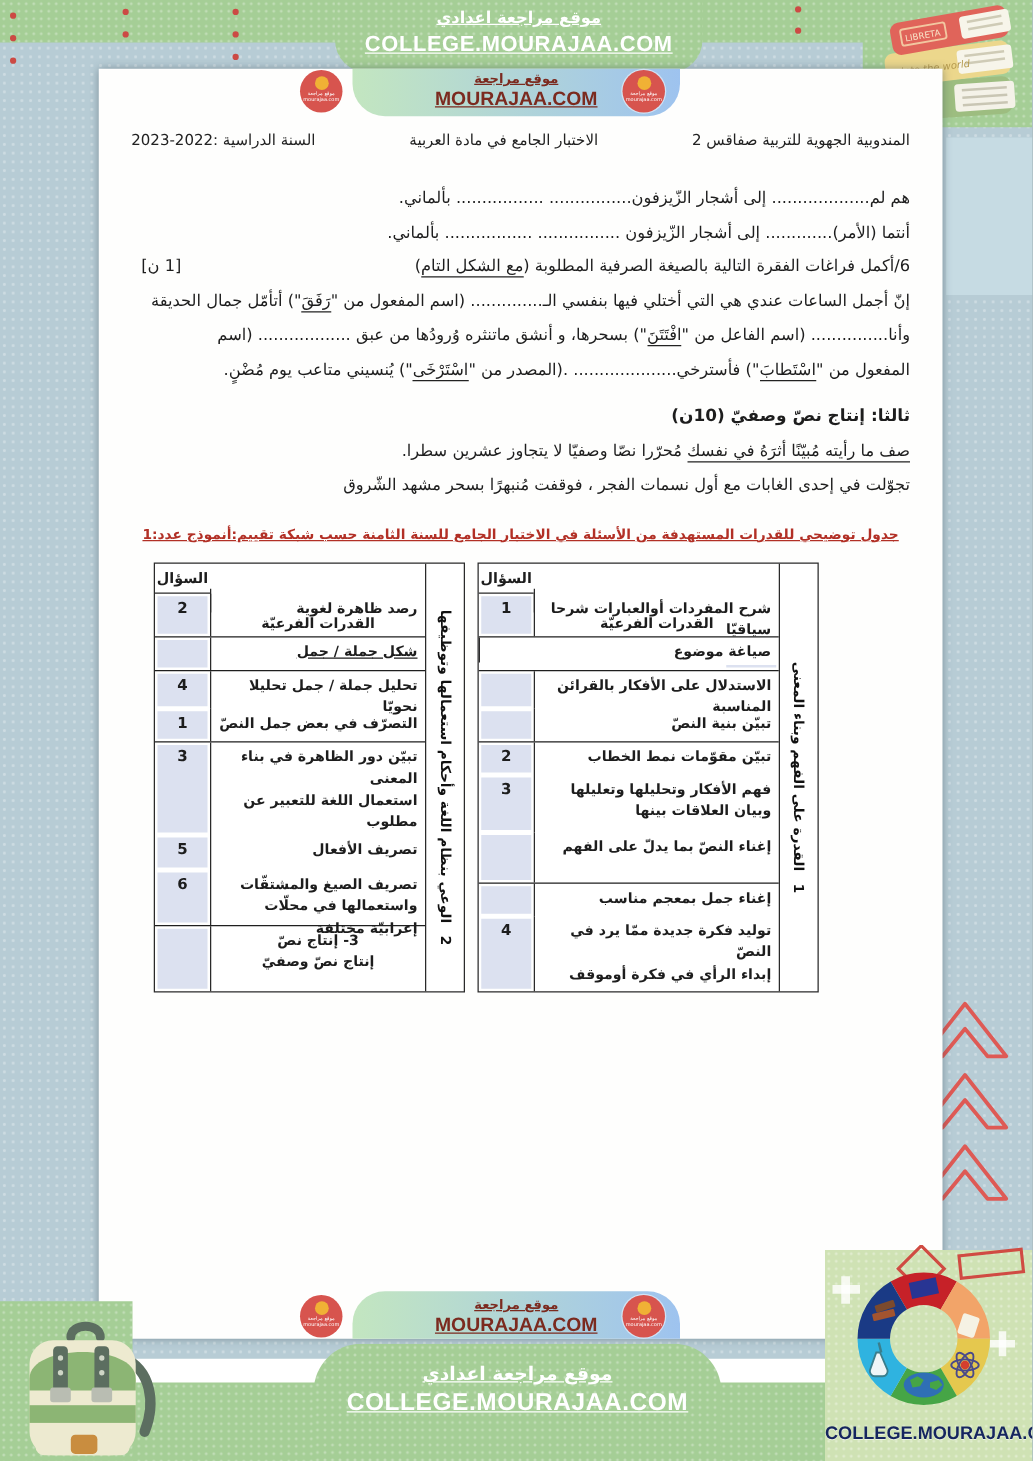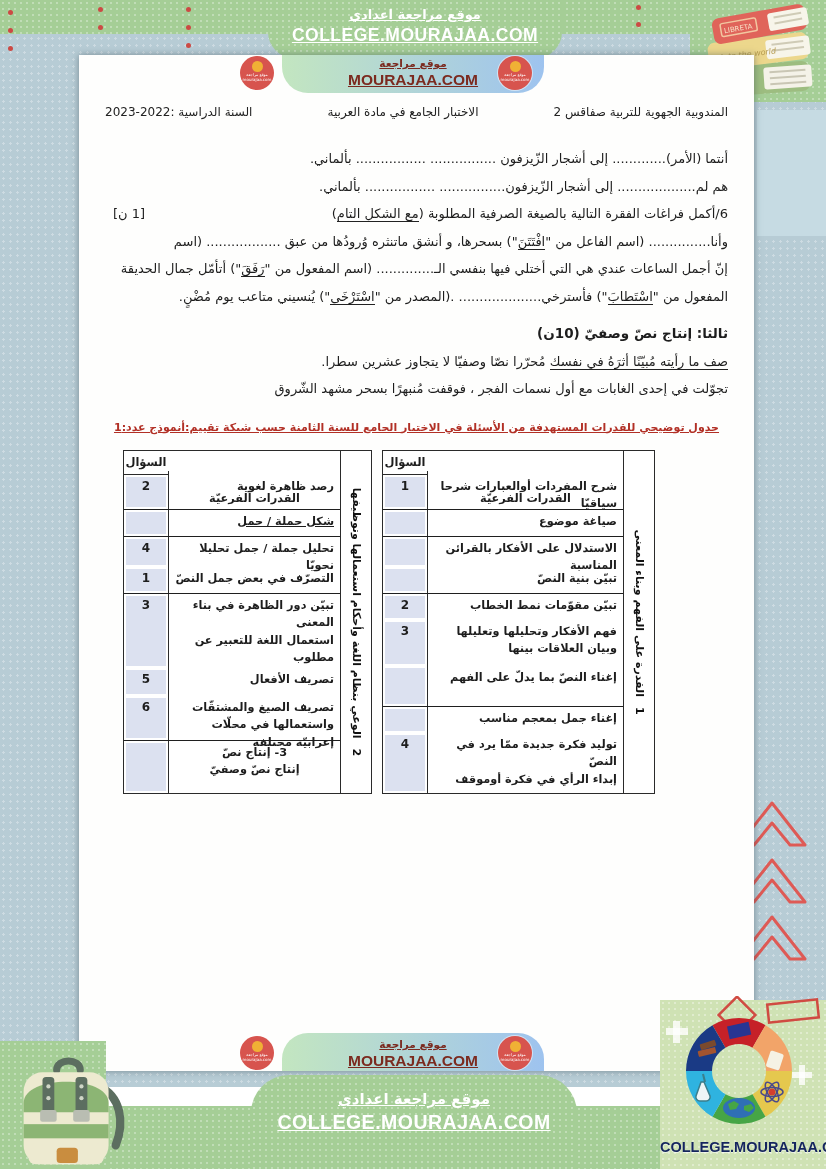--- a/index.html
+++ b/index.html
@@ -163,28 +163,28 @@
 
     <div class="doc">
 
       <div class="doc-header">
         <span>المندوبية الجهوية للتربية صفاقس 2</span>
         <span>الاختبار الجامع في مادة العربية</span>
         <span>السنة الدراسية :2022-2023</span>
       </div>
 
       <div class="body-lines" id="body-lines">
+          <div class="bline"><span class="bmain"><span>هم لم................... إلى أشجار الزّيزفون................ ................. بألماني.</span></span></div>
           <div class="bline"><span class="bmain"><span>أنتما (الأمر)............. إلى أشجار الزّيزفون ................ ................. بألماني.</span></span></div>
-          <div class="bline"><span class="bmain"><span>هم لم................... إلى أشجار الزّيزفون................ ................. بألماني.</span></span></div>
           <div class="bline with-mark">
             <span class="bmain"><span>6/أكمل فراغات الفقرة التالية بالصيغة الصرفية المطلوبة (</span><span class="u">مع الشكل التام</span><span>)</span></span>
             <span class="bmark">[1 ن]</span>
           </div>
+          <div class="bline"><span class="bmain"><span>إنّ أجمل الساعات عندي هي التي أختلي فيها بنفسي الـ.............. (اسم المفعول من "</span><span class="u">رَفَقَ</span><span>") أتأمّل جمال الحديقة</span></span></div>
           <div class="bline"><span class="bmain"><span>وأنا............... (اسم الفاعل من "</span><span class="u">افْتَتَنَ</span><span>") بسحرها، و أنشق ماتنثره وُرودُها من عبق .................. (اسم</span></span></div>
-          <div class="bline"><span class="bmain"><span>إنّ أجمل الساعات عندي هي التي أختلي فيها بنفسي الـ.............. (اسم المفعول من "</span><span class="u">رَفَقَ</span><span>") أتأمّل جمال الحديقة</span></span></div>
           <div class="bline"><span class="bmain"><span>المفعول من "</span><span class="u">اسْتَطابَ</span><span>") فأسترخي.................... .(المصدر من "</span><span class="u">اسْتَرْخَى</span><span>") يُنسيني متاعب يوم مُضْنٍ.</span></span></div>
         </div>
 
       <div class="sec3">
         <div class="sec3-title">ثالثا: إنتاج نصّ وصفيّ (10ن)</div>
         <div class="bline" id="sec3-p2"><span class="u">صف ما رأيته مُبيّنًا أثرَهُ في نفسك</span><span> مُحرّرا نصّا وصفيّا لا يتجاوز عشرين سطرا.</span></div>
         <div class="bline">تجوّلت في إحدى الغابات مع أول نسمات الفجر ، فوقفت مُنبهرًا بسحر مشهد الشّروق</div>
       </div>
 
       <div class="table-title">جدول توضيحي للقدرات المستهدفة من الأسئلة في الاختبار الجامع للسنة الثامنة حسب شبكة تقييم:أنموذج عدد:1</div>
@@ -198,21 +198,21 @@
               <div class="trow thead">
                 <div class="cap">القدرات الفرعيّة</div>
                 <div class="qnum">السؤال</div>
               </div>
               <div class="trow sep" style="height: 34px;">
                 <div class="cap">شرح المفردات أوالعبارات شرحا سياقيّا</div>
                 <div class="qnum">
                   <div class="fill">1</div>
                 </div>
               </div>
-              <div class="trow sep" style="height: 26px;">
+              <div class="trow sep" style="height: 26px; flex-direction: column;">
                 <div class="cap">صياغة موضوع</div>
                 <div class="qnum">
                   <div class="fill"></div>
                 </div>
               </div>
               <div class="trow" style="height: 30px;">
                 <div class="cap">الاستدلال على الأفكار بالقرائن المناسبة</div>
                 <div class="qnum">
                   <div class="fill"></div>
                 </div>

